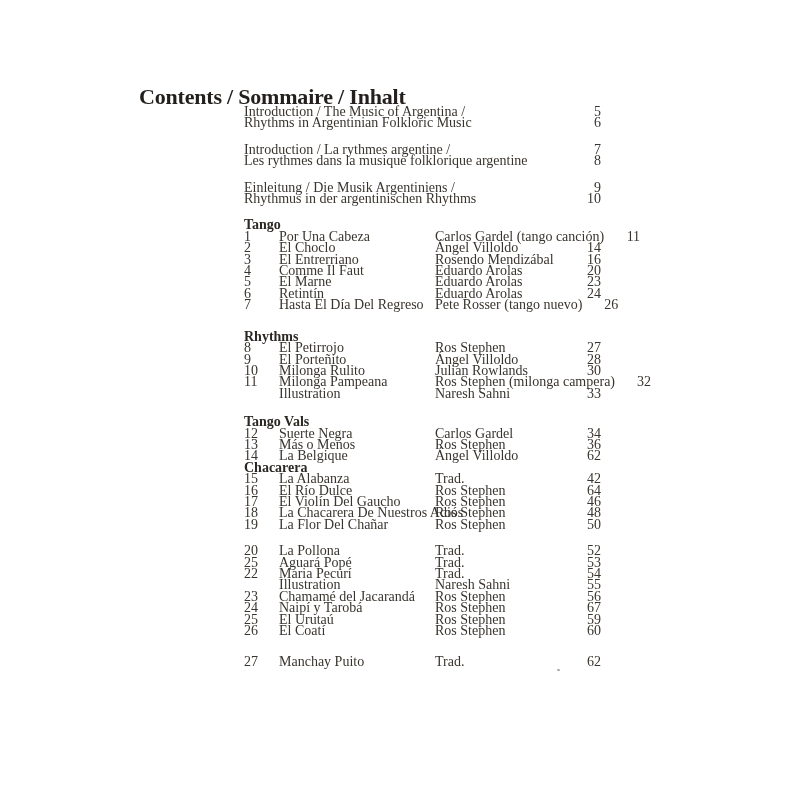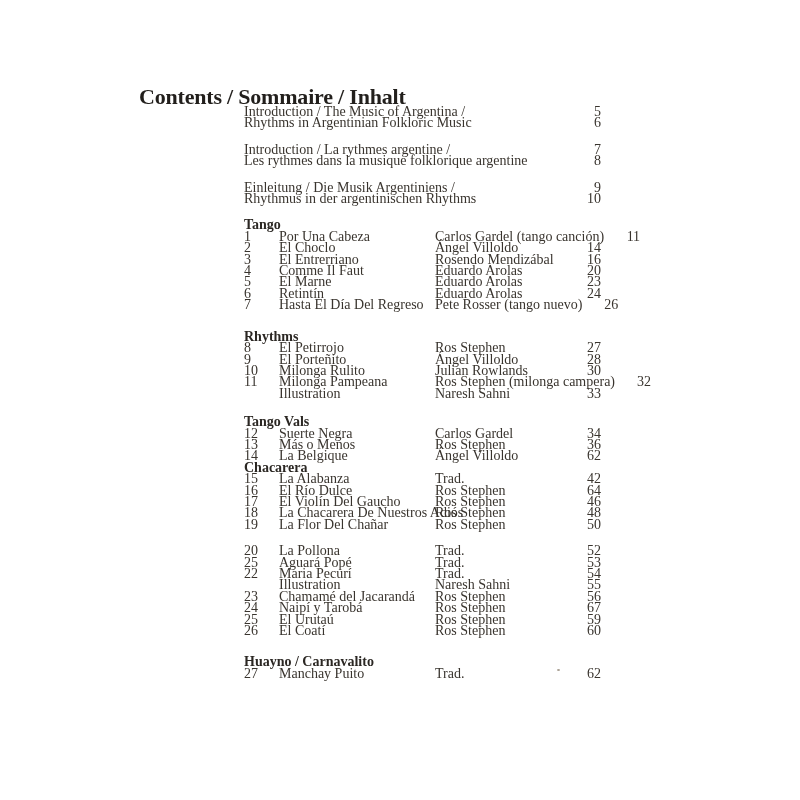--- a/index.html
+++ b/index.html
@@ -283,21 +283,20 @@
             <span class="piece-page page-num piece-page">59</span>
           </div>
           <div class="piece-row">
             <span class="piece-num">26</span>
             <span class="piece-title">El Coatí</span>
             <span class="piece-composer">Ros Stephen</span>
             <span class="piece-page page-num piece-page">60</span>
           </div>
         </div>
         <div class="section" style="margin-top: 20px;">
-          <div class="section-heading">Huayno / Carnavalito</div>
           <div class="piece-row">
             <span class="piece-num">27</span>
             <span class="piece-title">Manchay Puito</span>
             <span class="piece-composer">Trad.</span>
             <span class="piece-page page-num piece-page">62</span>
           </div>
         </div>
       </div>
   </div>
   <div class="artifact-dot"></div>

